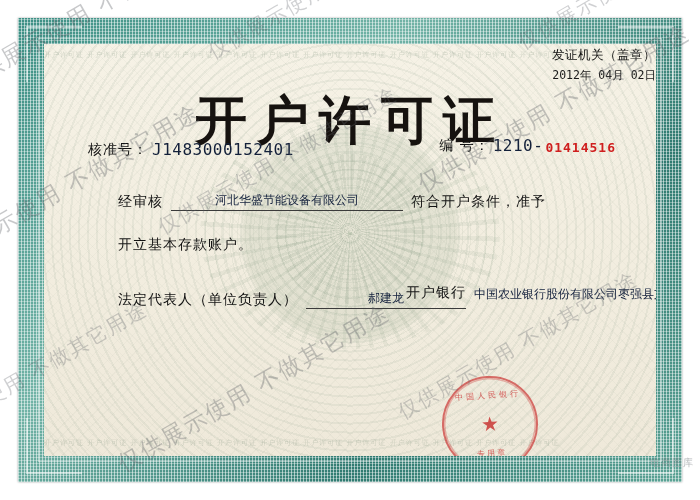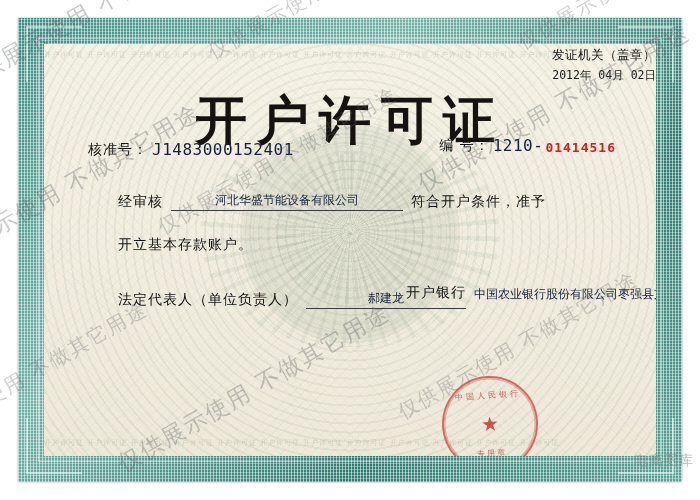--- a/index.html
+++ b/index.html
@@ -277,21 +277,21 @@
     transform-origin: left center;
     letter-spacing: 2px;
   }
   .wm.small { font-size: 20px; color: rgba(95,100,105,0.30); }
 
   
   .corner-note {
     position: absolute;
     right: 6px;
     bottom: 2px;
-    font-size: 14px;
+    font-size: 10px;
     color: rgba(120,125,130,0.55);
     letter-spacing: 1px;
     font-family: "DejaVu Serif", "Liberation Serif", serif;
   }
 </style>
 </head>
 <body>
 
 <div class="page">
 

